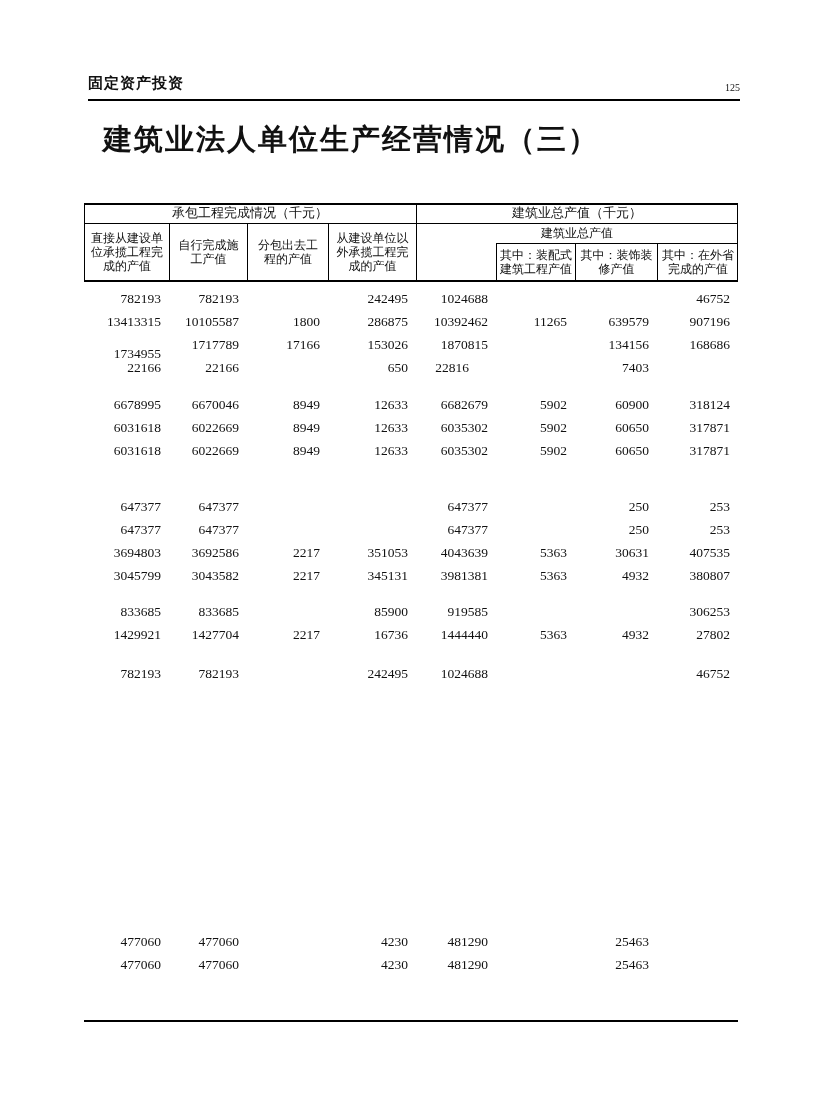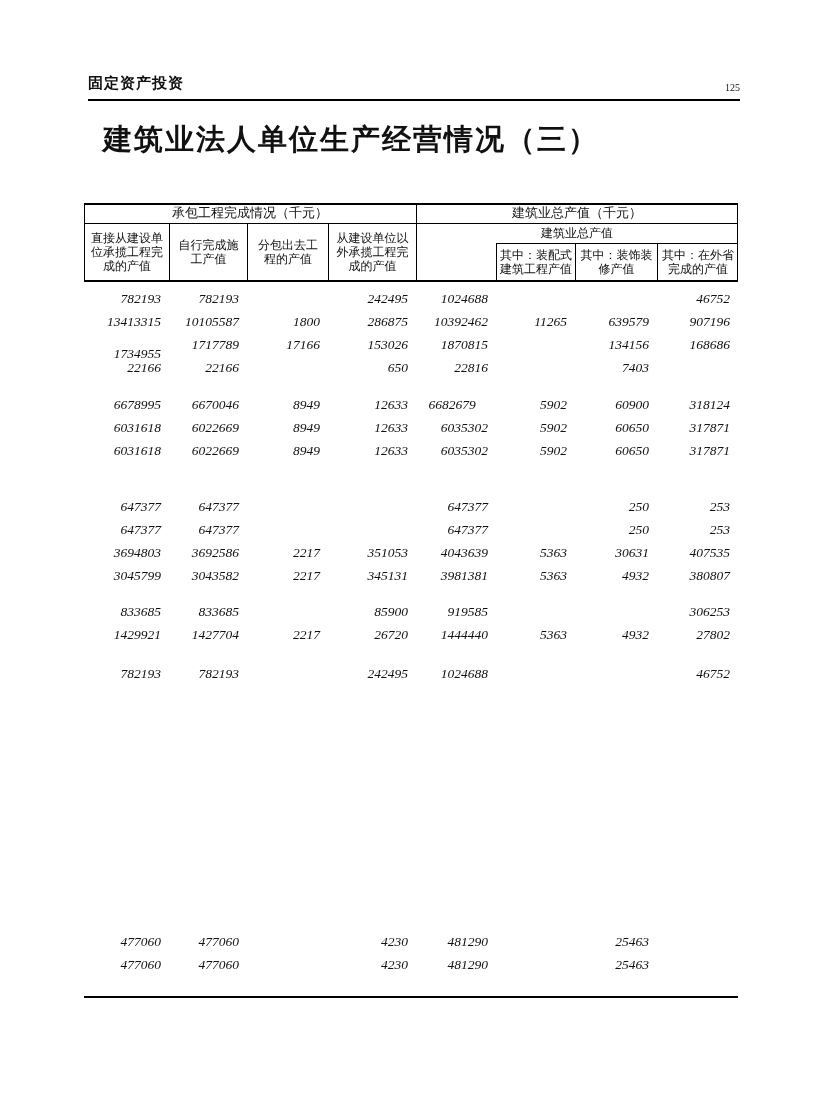--- a/index.html
+++ b/index.html
@@ -38,21 +38,21 @@
   .vl-0{left:0;top:0;width:1px;height:77px;}
   .vl-1{left:85px;top:20px;width:1px;height:57px;}
   .vl-2{left:163px;top:20px;width:1px;height:57px;}
   .vl-3{left:244px;top:20px;width:1px;height:57px;}
   .vl-4{left:332px;top:0;width:1px;height:77px;}
   .vl-5{left:412px;top:40px;width:1px;height:37px;}
   .vl-6{left:491px;top:40px;width:1px;height:37px;}
   .vl-7{left:573px;top:40px;width:1px;height:37px;}
   .vl-8{left:653px;top:0;width:1px;height:77px;}
   
-  .tbody{padding-top:5px;padding-bottom:20px;font-style:italic;}
+  .tbody{padding-top:5px;padding-bottom:44px;}
   .row{display:flex;height:23px;align-items:center;}
   .cell{display:block;text-align:right;padding-right:8px;box-sizing:border-box;font-size:13.5px;white-space:nowrap;overflow:visible;}
   .bottom-rule{width:654px;height:2px;background:#000;}
 </style>
 </head>
 <body>
 
 <div class="page">
 
   <div class="page-header">
@@ -130,31 +130,31 @@
           <span class="cell" style="width: 80px;">1870815</span>
           <span class="cell" style="width: 79px;"></span>
           <span class="cell" style="width: 82px;">134156</span>
           <span class="cell" style="width: 81px;">168686</span>
         </div>
         <div class="row">
           <span class="cell" style="width: 85px;">22166</span>
           <span class="cell" style="width: 78px;">22166</span>
           <span class="cell" style="width: 81px;"></span>
           <span class="cell" style="width: 88px;">650</span>
-          <span class="cell" style="width: 80px;">22816</span>
+          <span class="cell" style="width: 80px; text-align: center;">22816</span>
           <span class="cell" style="width: 79px;"></span>
           <span class="cell" style="width: 82px;">7403</span>
           <span class="cell" style="width: 81px;"></span>
         </div>
         <div class="row" style="margin-top: 14px;">
           <span class="cell" style="width: 85px;">6678995</span>
           <span class="cell" style="width: 78px;">6670046</span>
           <span class="cell" style="width: 81px;">8949</span>
           <span class="cell" style="width: 88px;">12633</span>
-          <span class="cell" style="width: 80px; text-align: center;">6682679</span>
+          <span class="cell" style="width: 80px;">6682679</span>
           <span class="cell" style="width: 79px;">5902</span>
           <span class="cell" style="width: 82px;">60900</span>
           <span class="cell" style="width: 81px;">318124</span>
         </div>
         <div class="row">
           <span class="cell" style="width: 85px;">6031618</span>
           <span class="cell" style="width: 78px;">6022669</span>
           <span class="cell" style="width: 81px;">8949</span>
           <span class="cell" style="width: 88px;">12633</span>
           <span class="cell" style="width: 80px;">6035302</span>
@@ -219,21 +219,21 @@
           <span class="cell" style="width: 88px;">85900</span>
           <span class="cell" style="width: 80px;">919585</span>
           <span class="cell" style="width: 79px;"></span>
           <span class="cell" style="width: 82px;"></span>
           <span class="cell" style="width: 81px;">306253</span>
         </div>
         <div class="row">
           <span class="cell" style="width: 85px;">1429921</span>
           <span class="cell" style="width: 78px;">1427704</span>
           <span class="cell" style="width: 81px;">2217</span>
-          <span class="cell" style="width: 88px;">26720</span>
+          <span class="cell" style="width: 88px;">16736</span>
           <span class="cell" style="width: 80px;">1444440</span>
           <span class="cell" style="width: 79px;">5363</span>
           <span class="cell" style="width: 82px;">4932</span>
           <span class="cell" style="width: 81px;">27802</span>
         </div>
         <div class="row" style="margin-top: 16px;">
           <span class="cell" style="width: 85px;">782193</span>
           <span class="cell" style="width: 78px;">782193</span>
           <span class="cell" style="width: 81px;"></span>
           <span class="cell" style="width: 88px;">242495</span>

